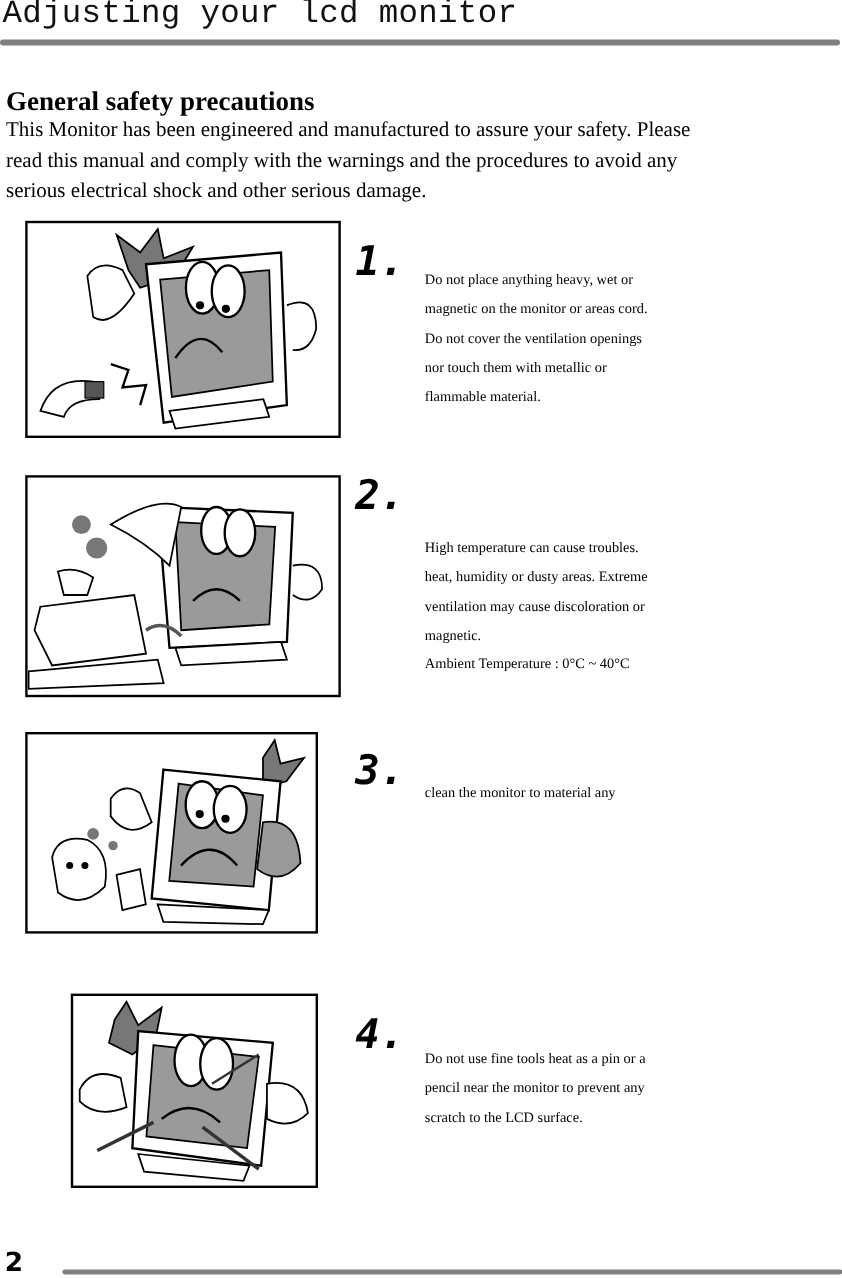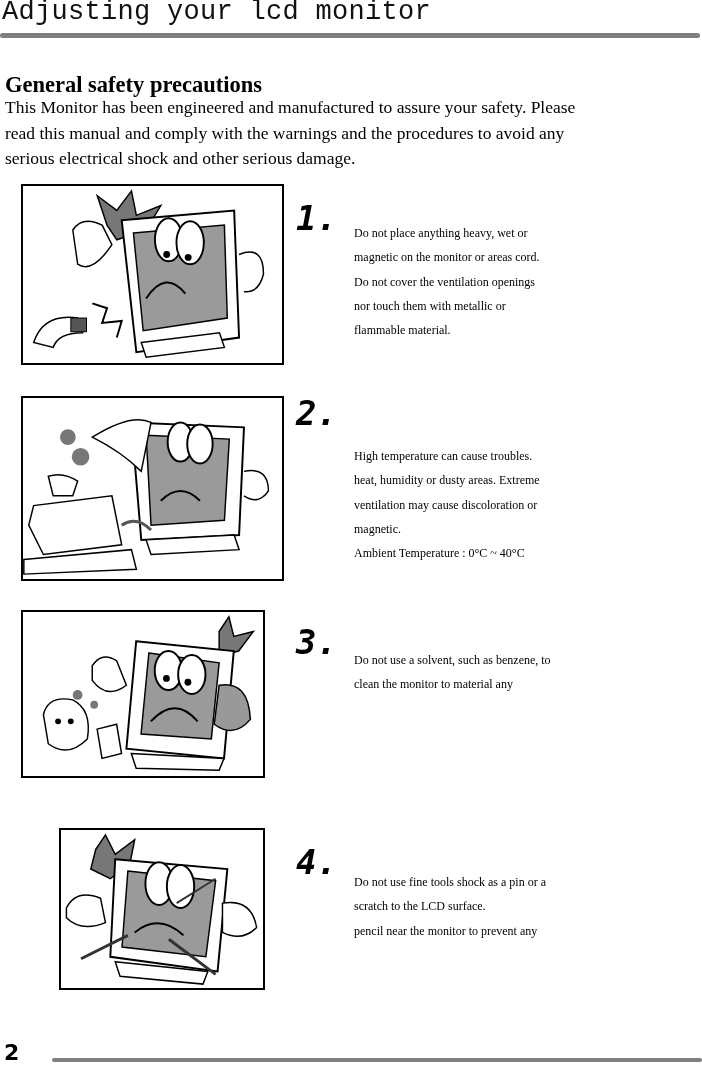--- a/index.html
+++ b/index.html
@@ -132,21 +132,20 @@
     <path d="M20 105 Q25 85 50 90 Q70 100 65 130 Q45 150 25 135 Z" fill="#fff" stroke="#000" stroke-width="1.5"></path>
     <path d="M75 120 L95 115 L100 145 L80 150 Z" fill="#fff" stroke="#000" stroke-width="1.5"></path>
     <circle cx="35" cy="112" r="3" fill="#000"></circle>
       <circle cx="48" cy="112" r="3" fill="#000"></circle>
     <circle cx="55" cy="85" r="5" fill="#777"></circle>
       <circle cx="72" cy="95" r="4" fill="#777"></circle>
   </svg>
 </div>
 <div class="num" style="left:296px;top:625px;">3.</div>
 <div class="item-text" style="top:648px;">
-  <span>Do not use a solvent, such as benzene, to</span>
   <span>clean the monitor to material any</span>
 </div>
 
 <div class="frame" style="left:59px;top:828px;width:206px;height:162px;">
   <svg viewBox="0 0 206 162">
     <polygon points="35,20 45,5 55,25 75,10 70,35 50,50 30,40" fill="#777" stroke="#000" stroke-width="1.5"></polygon>
     <polygon points="55,30 170,40 160,145 50,130" fill="#fff" stroke="#000" stroke-width="2"></polygon>
     <polygon points="68,42 158,52 148,130 62,120" fill="#9a9a9a" stroke="#000" stroke-width="1.5"></polygon>
     <ellipse cx="100" cy="55" rx="14" ry="22" fill="#fff" stroke="#000" stroke-width="2"></ellipse>
     <ellipse cx="122" cy="58" rx="14" ry="22" fill="#fff" stroke="#000" stroke-width="2"></ellipse>
@@ -154,21 +153,21 @@
     <path d="M55 135 L150 145 L145 158 L60 150 Z" fill="#fff" stroke="#000" stroke-width="1.5"></path>
     <path d="M5 80 Q15 60 40 70 L45 95 Q20 105 5 90 Z" fill="#fff" stroke="#000" stroke-width="1.5"></path>
     <path d="M165 75 Q195 70 200 100 Q185 115 165 105 Z" fill="#fff" stroke="#000" stroke-width="1.5"></path>
     <line x1="20" y1="132" x2="68" y2="108" stroke="#333" stroke-width="3"></line>
     <line x1="110" y1="112" x2="158" y2="148" stroke="#333" stroke-width="3"></line>
     <line x1="118" y1="75" x2="158" y2="50" stroke="#333" stroke-width="2"></line>
   </svg>
 </div>
 <div class="num" style="left:296px;top:845px;">4.</div>
 <div class="item-text" style="top:870px;">
-  <span>Do not use fine tools shock as a pin or a</span>
+  <span>Do not use fine tools heat as a pin or a</span>
+  <span>pencil near the monitor to prevent any</span>
   <span>scratch to the LCD surface.</span>
-  <span>pencil near the monitor to prevent any</span>
 </div>
 
 <div>
   <div class="page-num">2</div>
   <div class="footer-rule"></div>
 </div>
 
 </body></html>

